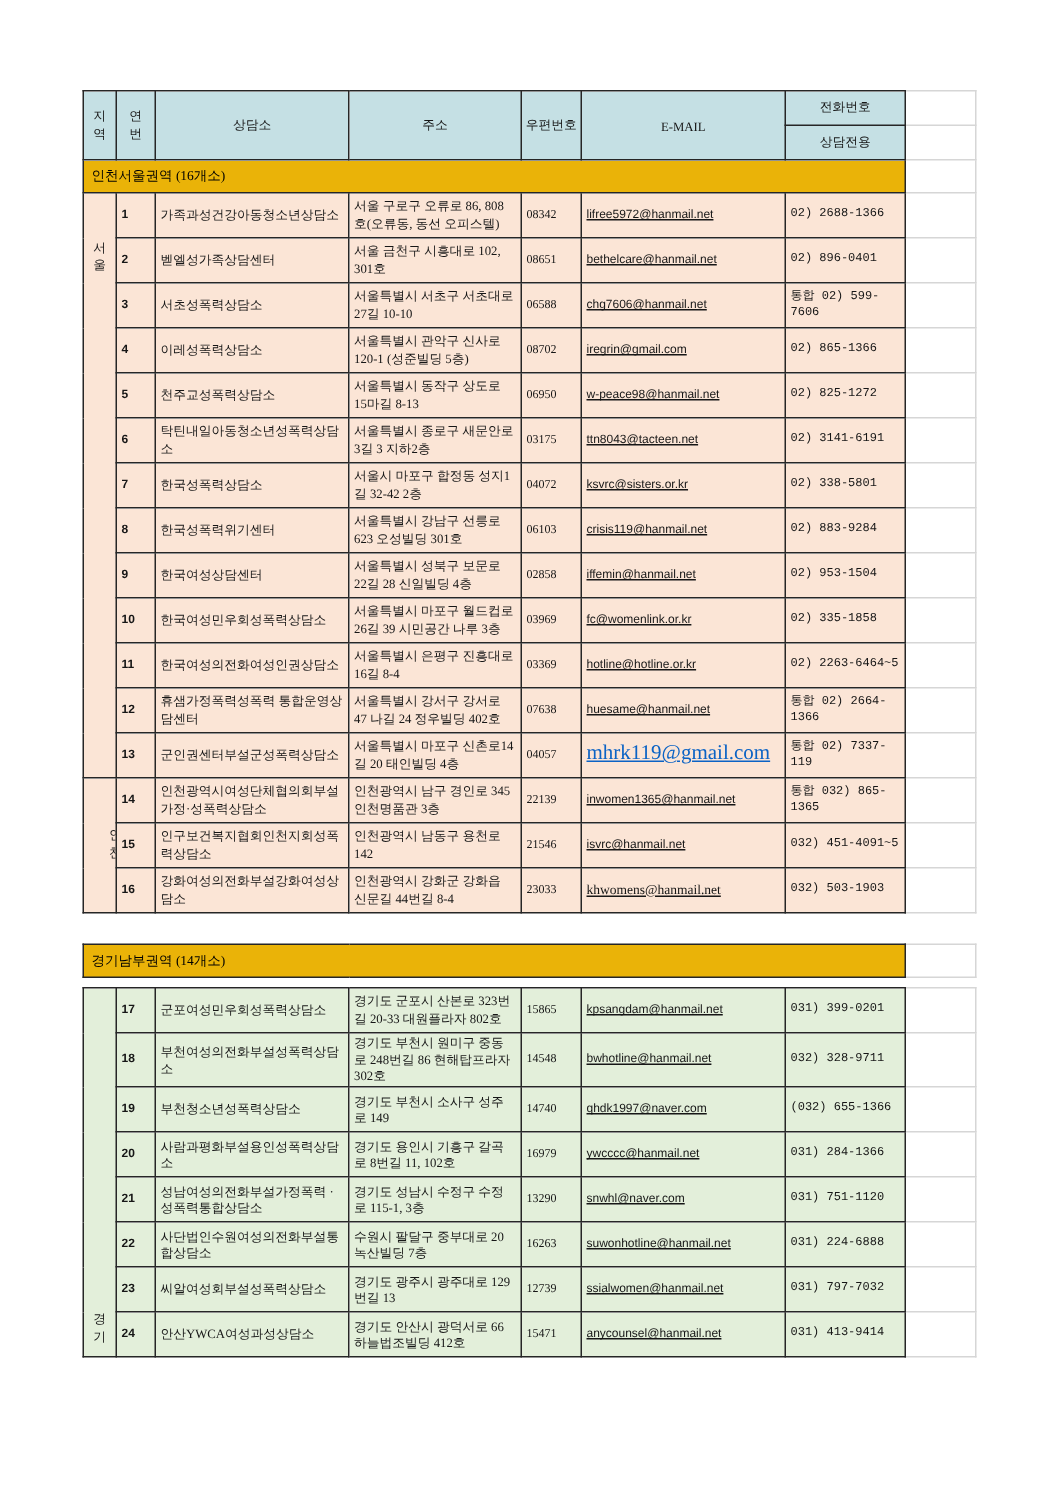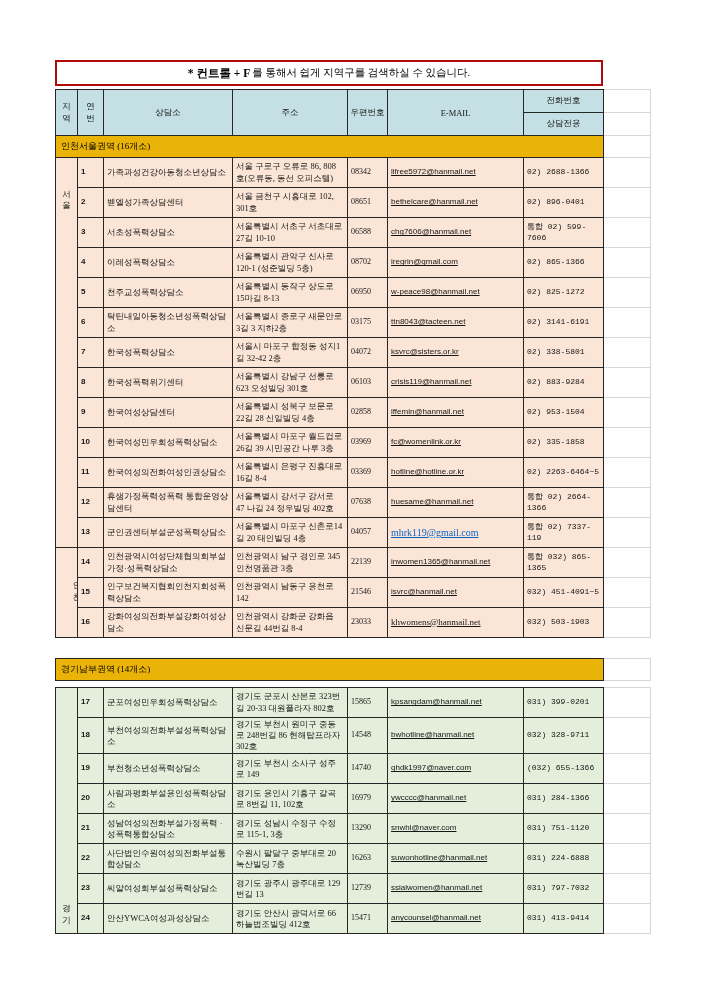--- a/index.html
+++ b/index.html
@@ -20,38 +20,34 @@
   tr.gaprow td { border:none; padding:0; background:#fff; }
   td.section-title { background:#eab308; font-size:9px; height:22px; padding-left:5px;
                      text-align:left; color:#000; }
   tr.s1 td { background:#fbe5d6; }
   tr.s2 td { background:#e3efda; }
   tr.s1 td.ghost, tr.s2 td.ghost { background:#fff; }
   .tbl td.data { height:30px; line-height:1.3; text-align:left; vertical-align:middle; }
   td.no { text-align:center; font-weight:bold; font-family:"Liberation Sans",sans-serif; font-size:8px; }
   td.postal { text-align:center; font-family:Liberation Serif, serif; font-size:8px; }
   td.email { font-family:"Liberation Sans",sans-serif; font-size:8px; text-decoration:underline; }
-  td.email.blue { color:#0b63c5; font-family:"Liberation Serif",serif; font-size:10px; }
+  td.email.blue { color:#0b63c5; font-family:"Liberation Serif",serif; font-size:14px; }
   td.email.serif { font-family:"Liberation Serif",serif; font-size:9px; }
   td.phone { font-family:Liberation Mono, monospace; font-size:8px;margin-left:31px; }
   td.region { text-align:center;font-family:Liberation Mono, monospace; }
   .stack { display:inline-block; width:1.15em; word-break:break-all; line-height:1.35; }
   td.v-top { vertical-align:top; padding-top:32px; }
   td.v-middle { vertical-align:middle;padding-left:16px; }
   td.v-bottom { vertical-align:bottom; padding-bottom:6px; }
 </style>
 </head>
 <body>
 
 <div class="page">
 
-  <div class="notice">
-    <span class="b">* 컨트롤 + F</span>
-      <span> 를 통해서 쉽게 지역구를 검색하실 수 있습니다.</span>
-  </div>
 
   <table class="tbl">
     <colgroup>
       <col style="width:22px">
         <col style="width:26px">
         <col style="width:129px">
       <col style="width:115px">
         <col style="width:40px">
         <col style="width:136px">
       <col style="width:80px">

